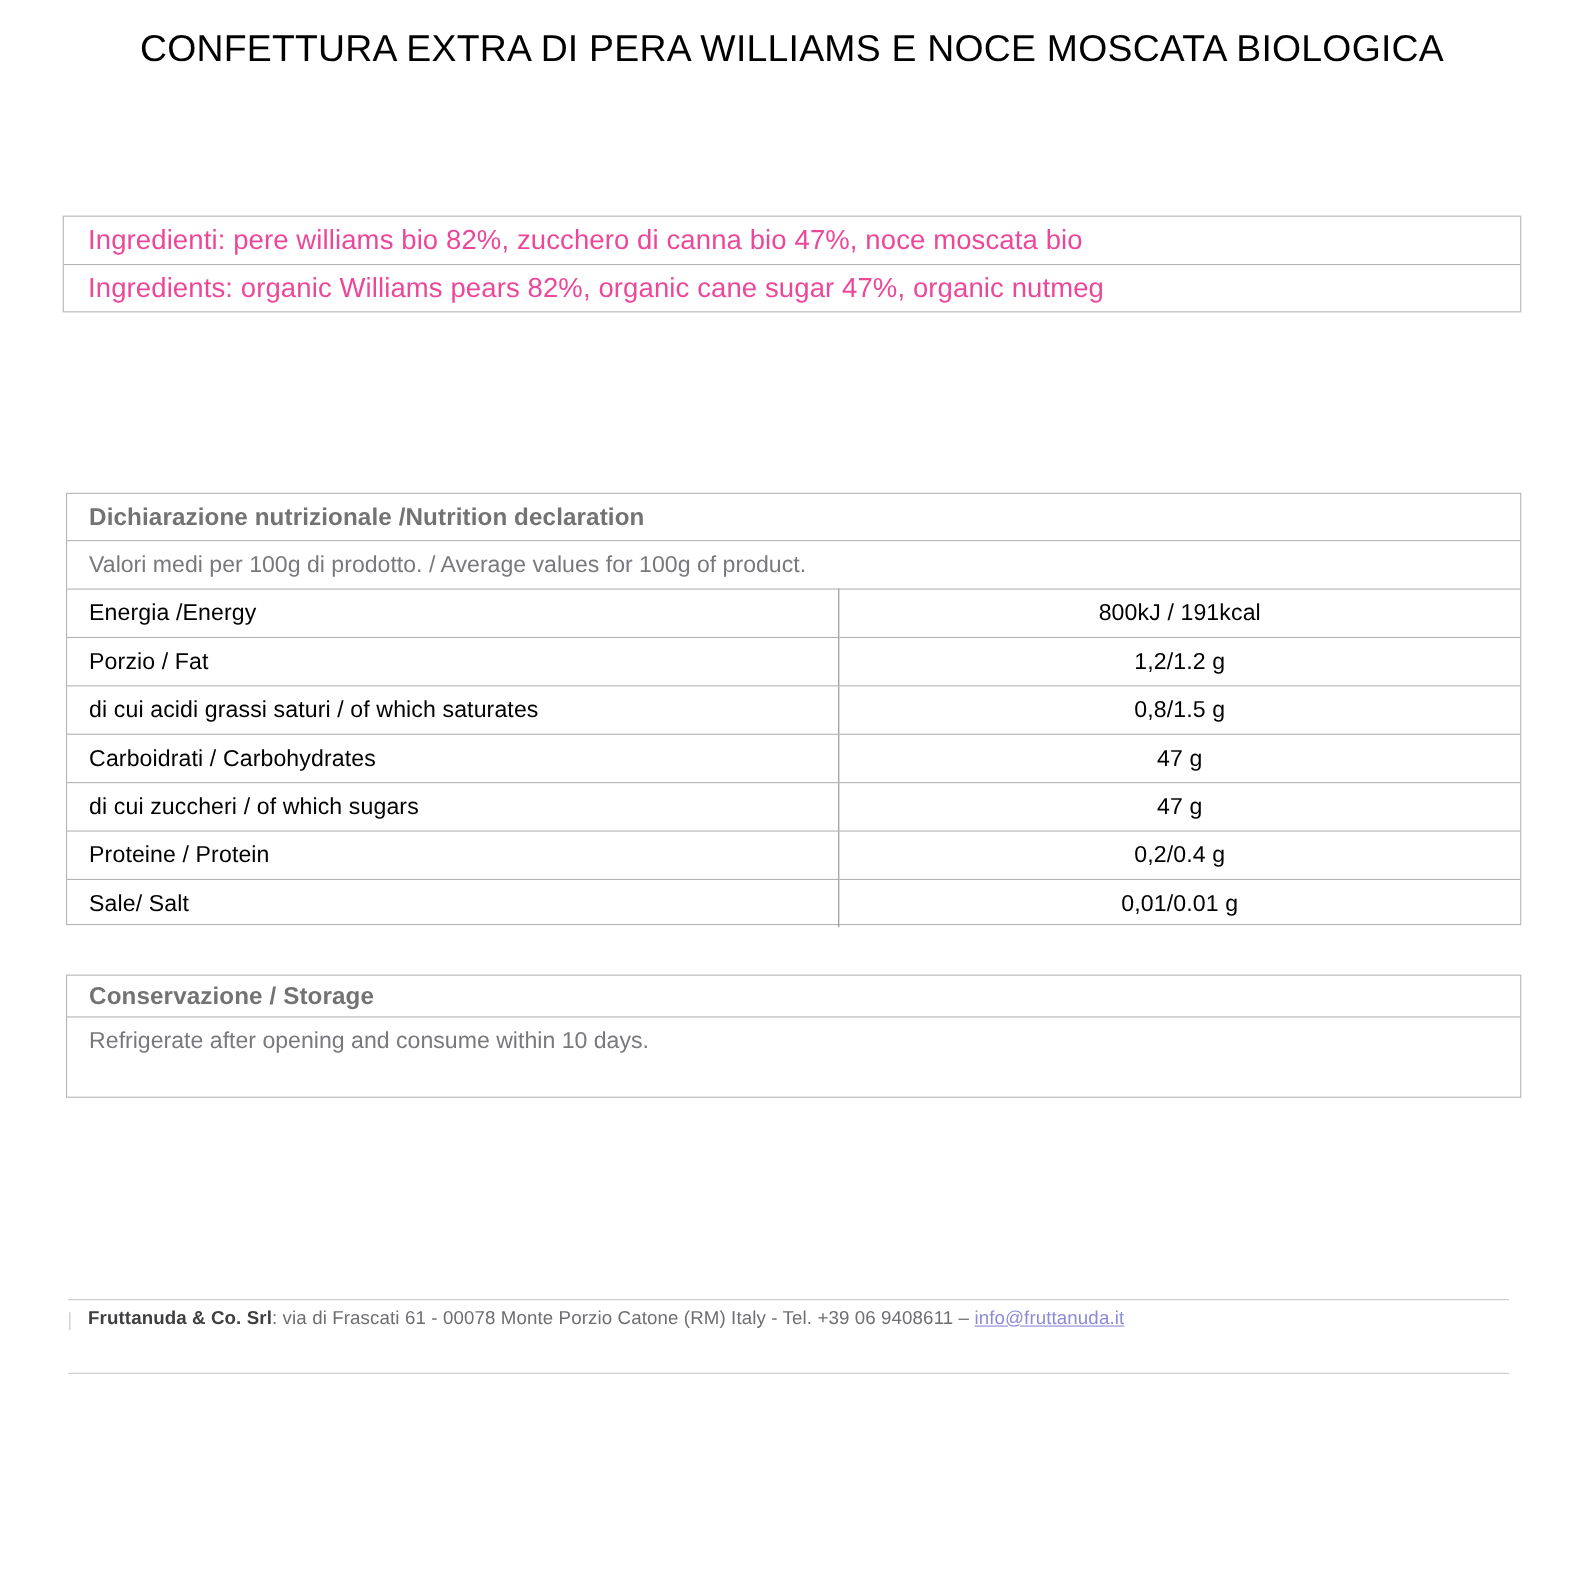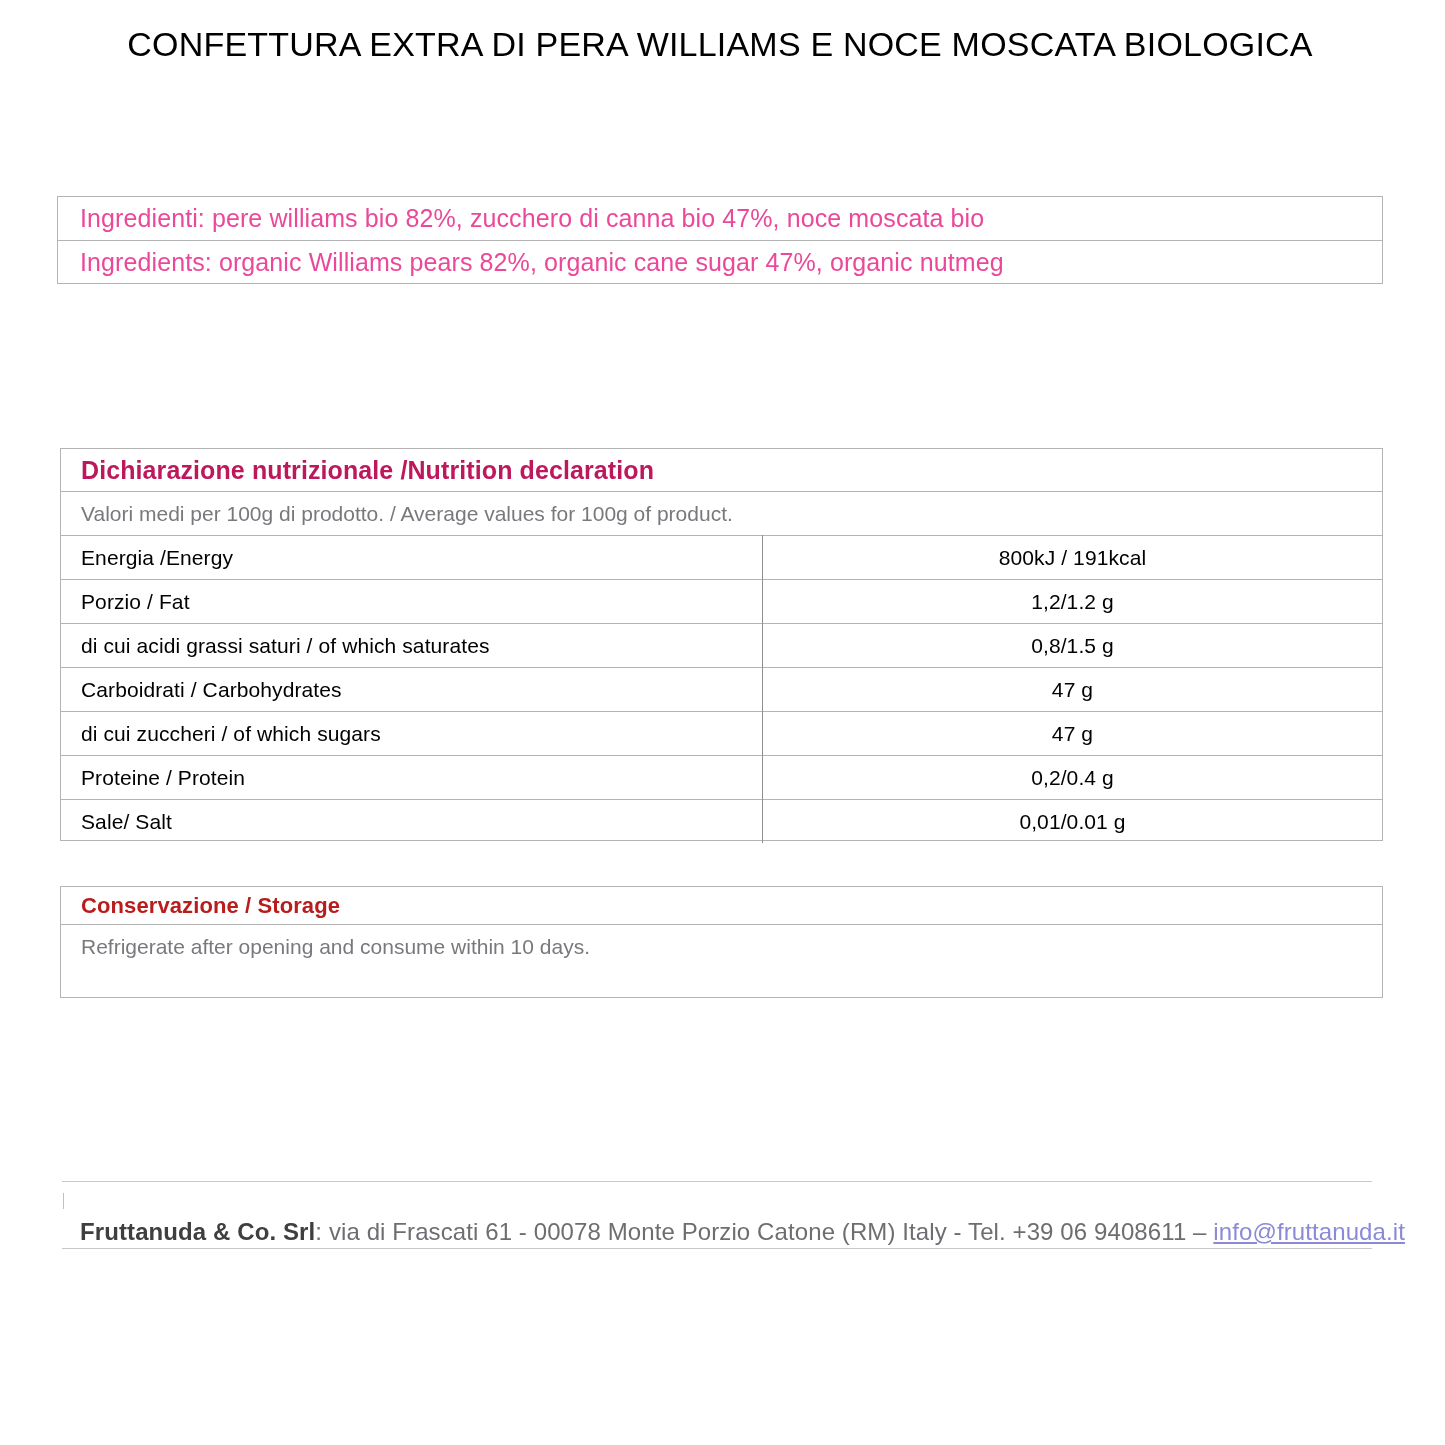--- a/index.html
+++ b/index.html
@@ -64,23 +64,23 @@
 
   
   #nutrition-panel {
     left: 60px;
     top: 448px;
     width: 1323px;
     height: 393px;
   }
   #nutrition-panel .nut-head {
     height: 42px;
-    color: #be185d;
+    color: #737373;
     font-weight: 700;
-    font-size: 25px;
+    font-size: 22px;
     box-sizing: border-box;
     display: flex;
     align-items: center;
     padding-left: 20px;
     letter-spacing: 0.1px;
   }
   #nutrition-panel .nut-sub {
     height: 44px;
     border-top: 1px solid #b4b4b4;
     box-sizing: border-box;
@@ -120,21 +120,21 @@
     top: 886px;
     width: 1323px;
     height: 112px;
   }
   #storage-panel .store-head {
     height: 37px;
     box-sizing: border-box;
     display: flex;
     align-items: center;
     padding-left: 20px;
-    color: #b91c1c;
+    color: #737373;
     font-weight: 700;
     font-size: 22px;
     letter-spacing: 0.1px;
   }
   #storage-panel .store-body {
     border-top: 1px solid #b4b4b4;
     box-sizing: border-box;
     padding: 6px 0 0 20px;
     color: #7a787d;
     font-size: 21px;
@@ -163,25 +163,24 @@
     left: 63px;
     top: 18px;
     width: 1px;
     height: 16px;
     background: #c0c0c0;
   }
   #footer-text {
     position: absolute;
     left: 80px;
     top: 14px;
-    font-size: 24px;
+    font-size: 17px;
     color: #6f6d72;
     white-space: nowrap;
     letter-spacing: 0.1px;
-    margin-top: 29px;
   }
   #footer-text .company {
     font-weight: 700;
     color: #3f3f42;
   }
   #footer-text .email {
     color: #8a8ad8;
     text-decoration: underline;
   }
 </style>

